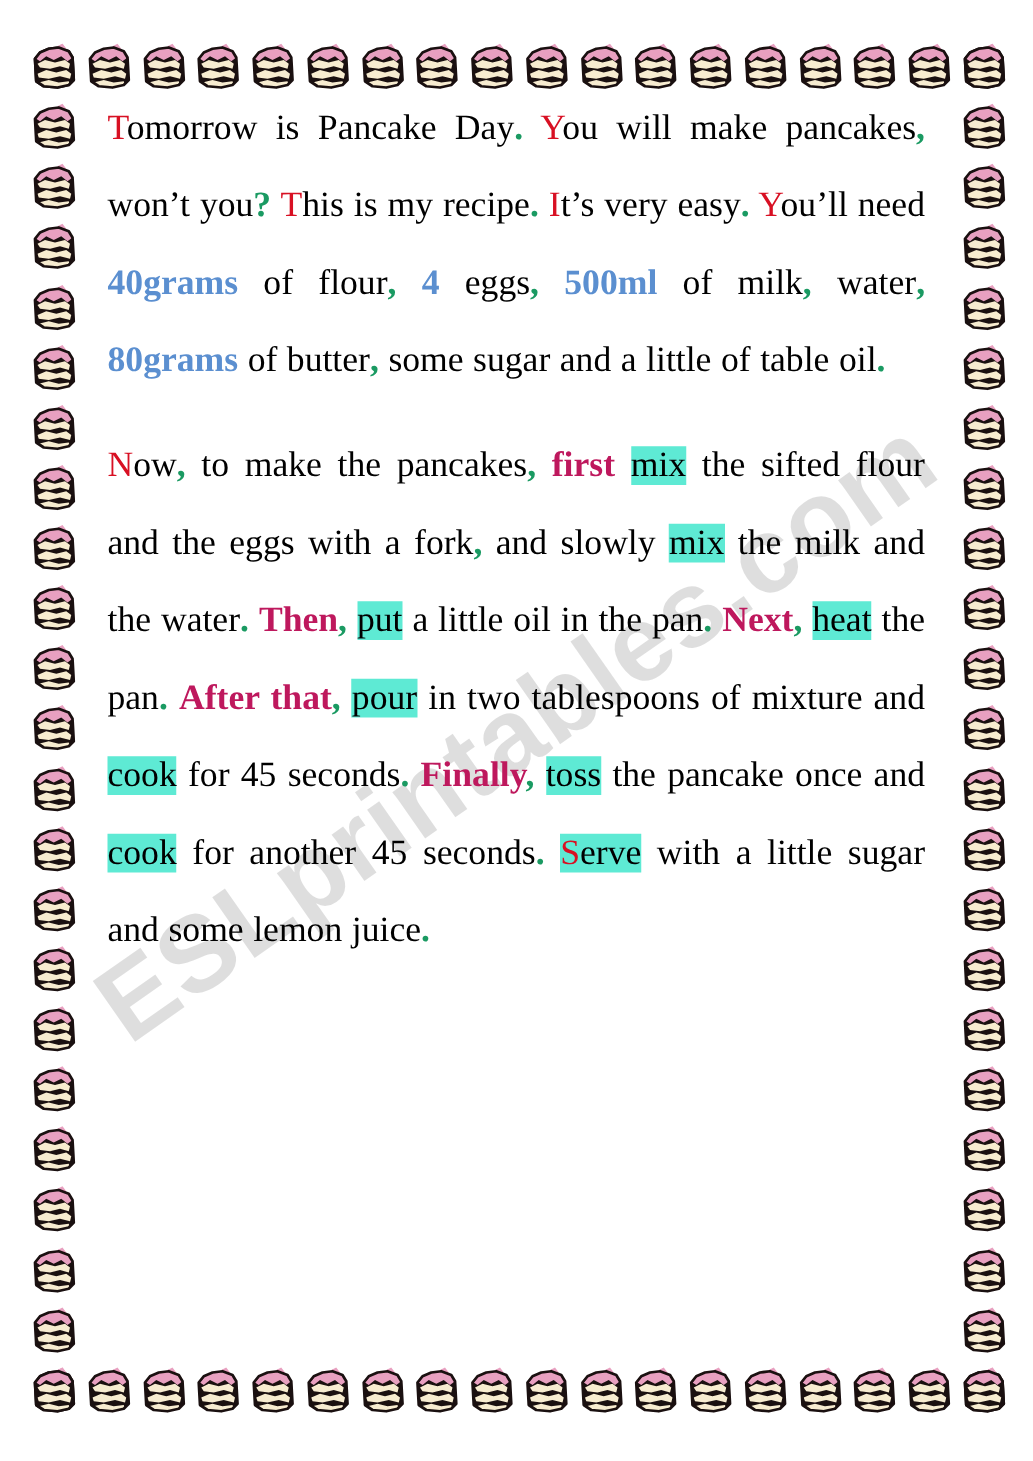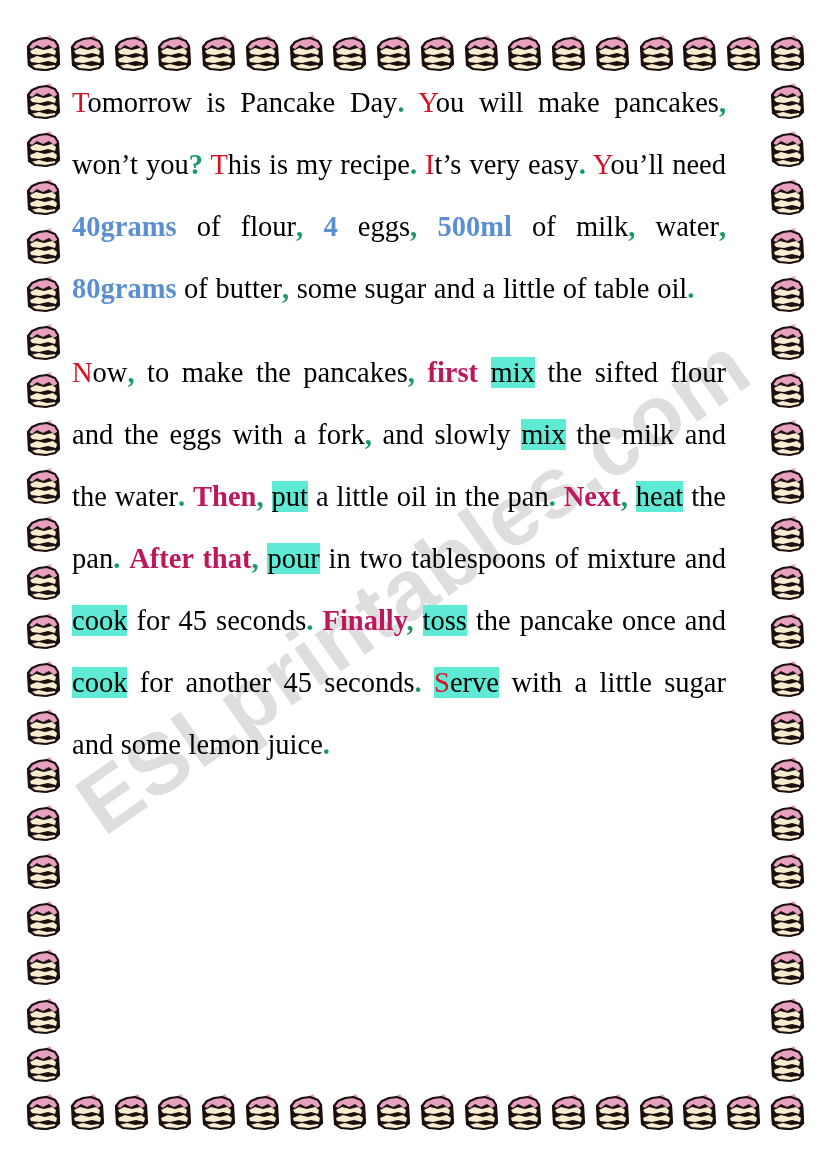--- a/index.html
+++ b/index.html
@@ -59,21 +59,21 @@
     color: rgba(0, 0, 0, 0.13);
     white-space: nowrap;
     z-index: 2;
     pointer-events: none;
     user-select: none;
   }
 
   
   #content {
     position: absolute;
-    left: 72px;
+    left: 86px;
     top: 72px;
     width: 654px;
     z-index: 4;
   }
   p.para {
     margin: 0 0 22px 0;
     text-align: justify;
     text-align-last: left;
     font-size: 28.5px;
     line-height: 62px;

